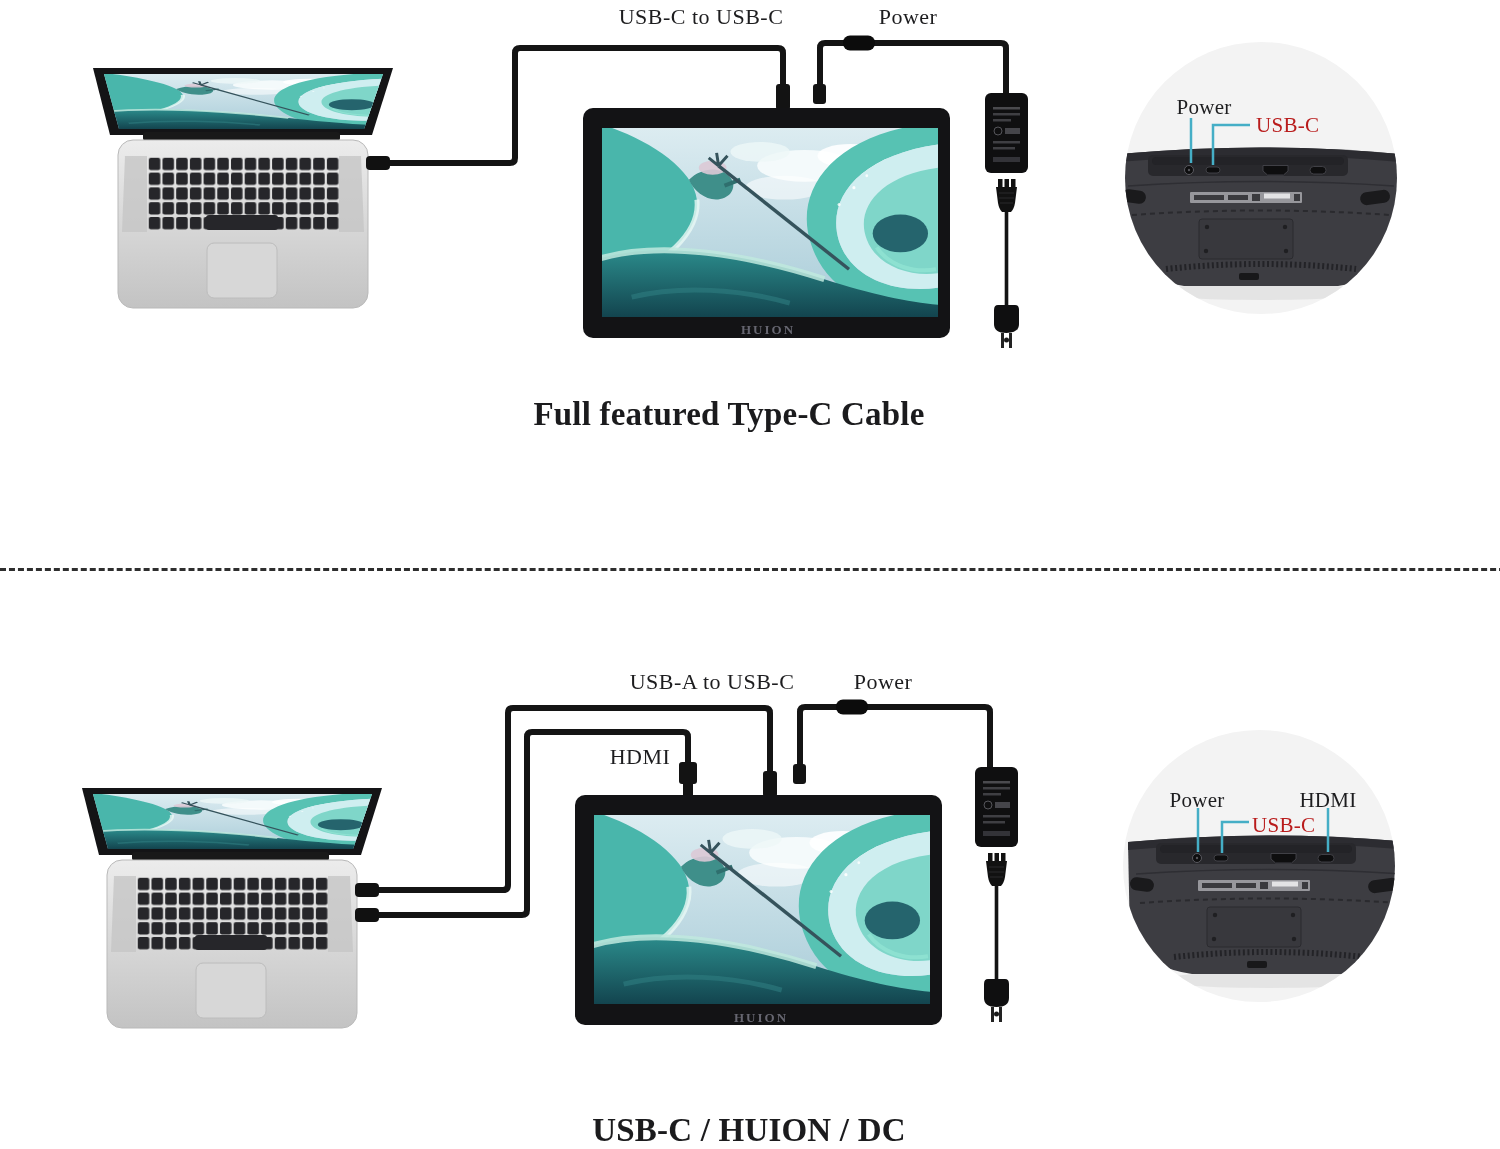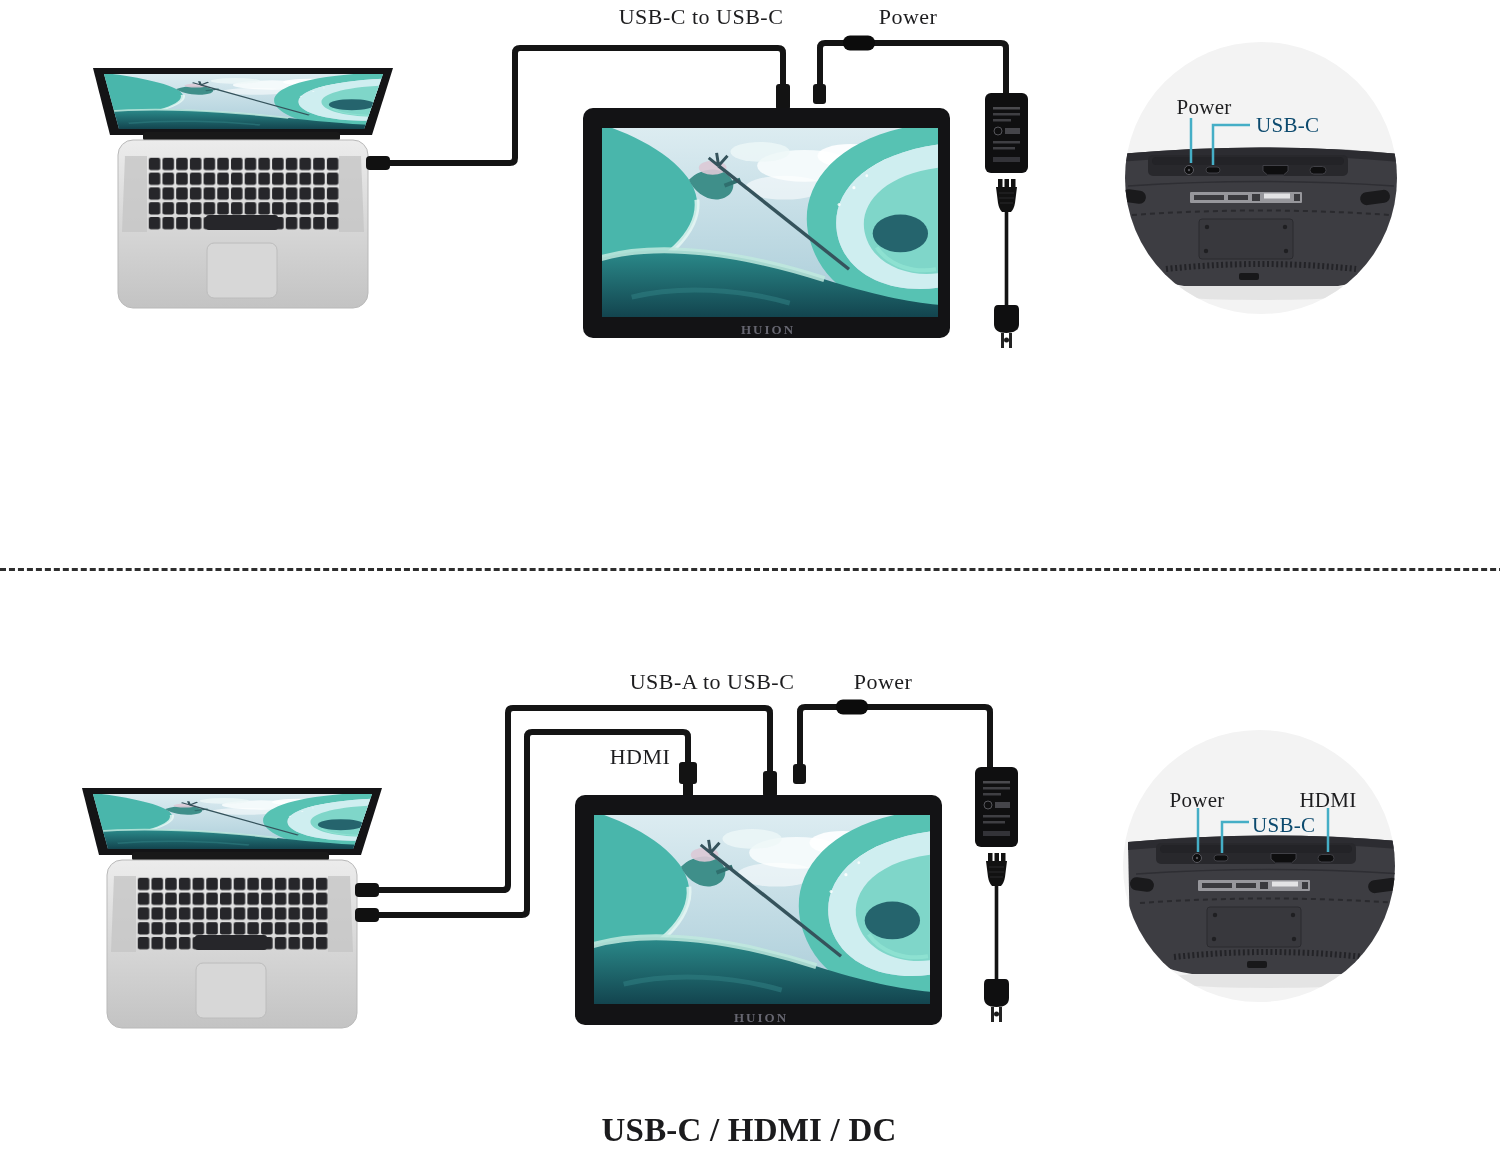--- a/index.html
+++ b/index.html
@@ -3,21 +3,21 @@
 <meta charset="utf-8">
 <style>
   html,body{margin:0;padding:0;background:#ffffff;}
   .canvas{position:relative;width:1500px;height:1146px;background:#fff;overflow:hidden;
           font-family:Liberation Serif, serif;padding-left:32px;}
   .scene{position:absolute;left:0;top:0;}
   .lbl{position:absolute;font-size:22px;color:#1d1d1f;white-space:nowrap;
        transform:translateX(-50%);letter-spacing:.5px;}
   .lbl-sm{position:absolute;font-size:21px;color:#1d1d1f;white-space:nowrap;
        transform:translateX(-50%);letter-spacing:.3px;}
-  .lbl-sm-left{position:absolute;font-size:21px;color:#0c4a6e;white-space:nowrap;
+  .lbl-sm-left{position:absolute;font-size:21px;color:#b91c1c;white-space:nowrap;
        letter-spacing:.3px;}
   .title{position:absolute;font-size:33px;font-weight:700;color:#1b1b1d;white-space:nowrap;
        transform:translateX(-50%);letter-spacing:.2px;}
   .logo{position:absolute;font-size:13px;font-weight:700;color:#666670;letter-spacing:2px;
        transform:translateX(-50%);}
   .divider{position:absolute;left:0;right:0;top:568px;height:0;border-top:3px dashed #2e2e2e;}
   .cable{fill:none;stroke:#141414;stroke-width:6;stroke-linecap:round;}
   .leader{fill:none;stroke:#45aec6;stroke-width:2.5;}
 </style>
 </head>
@@ -230,25 +230,26 @@
         <path class="leader" d="M1328,808 V852"></path>
       </g>
     </g>
   </svg>
 
   <div class="lbl" style="left:701px;top:4px;">USB-C to USB-C</div>
   <div class="lbl" style="left:908px;top:4px;">Power</div>
   <div class="lbl-sm" style="left:1204px;top:95px;">Power</div>
   <div class="lbl-sm-left" style="left:1256px;top:113px;">USB-C</div>
   <div class="logo" style="left:768px;top:322px;">HUION</div>
+  <div class="title" style="left:729px;top:396px;">Full featured Type-C Cable</div>
 
   <div class="divider"></div>
 
   <div class="lbl" style="left:712px;top:669px;text-align:right;">USB-A to USB-C</div>
   <div class="lbl" style="left:883px;top:669px;">Power</div>
   <div class="lbl" style="left:640px;top:744px;">HDMI</div>
   <div class="lbl-sm" style="left:1197px;top:788px;">Power</div>
   <div class="lbl-sm" style="left:1328px;top:788px;">HDMI</div>
   <div class="lbl-sm-left" style="left:1252px;top:813px;">USB-C</div>
   <div class="logo" style="left:761px;top:1010px;">HUION</div>
-  <div class="title" style="left:749px;top:1112px;">USB-C / HDMI / DC</div>
+  <div class="title" style="left:749px;top:1112px;">USB-C / HUION / DC</div>
 
 </div>
 
 </body></html>

